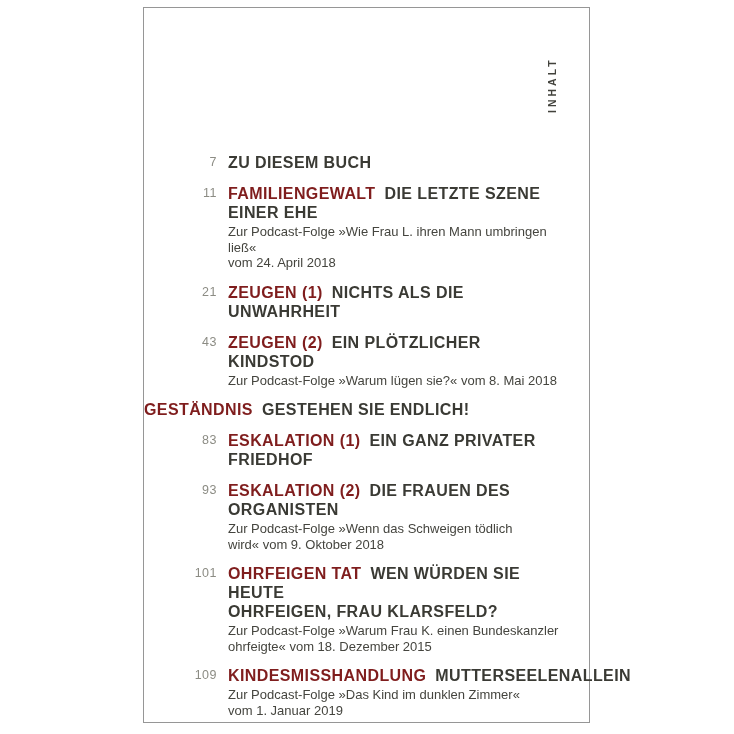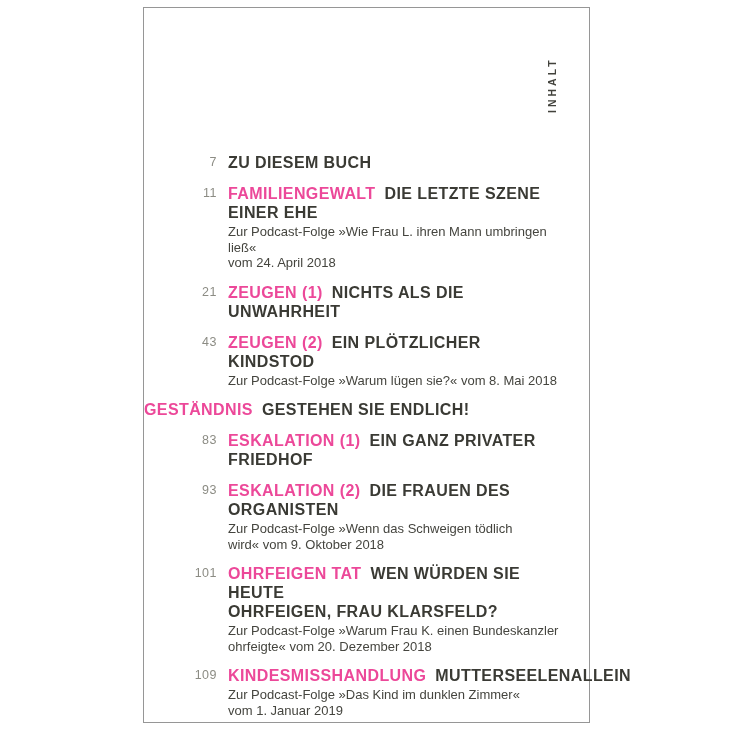--- a/index.html
+++ b/index.html
@@ -64,21 +64,21 @@
     max-width: 340px;
   }
   .heading {
     font-size: 16px;
     line-height: 19px;
     font-weight: 700;
     letter-spacing: 0.4px;
     color: #3e3e38;
   }
   .cat {
-    color: #ec4899;
+    color: #7f1d1d;
     margin-right: 9px;
     white-space: pre-line;
   }
   .cat:empty { margin-right: 0; }
   .title {
     color: #3a3a34;
     white-space: pre-line;
   }
   .note {
     margin-top: 2px;
@@ -151,21 +151,21 @@
 wird« vom 9. Oktober 2018</div>
     </div>
   </div>
 
   <div class="entry">
     <div class="num">101</div>
     <div class="entry-body">
       <div class="heading"><span class="cat">OHRFEIGEN TAT</span><span class="title">WEN WÜRDEN SIE HEUTE
 OHRFEIGEN, FRAU KLARSFELD?</span></div>
       <div class="note">Zur Podcast-Folge »Warum Frau K. einen Bundeskanzler
-ohrfeigte« vom 20. Dezember 2018</div>
+ohrfeigte« vom 18. Dezember 2015</div>
     </div>
   </div>
 
   <div class="entry">
     <div class="num">109</div>
     <div class="entry-body">
       <div class="heading"><span class="cat">KINDESMISSHANDLUNG</span><span class="title">MUTTERSEELENALLEIN</span></div>
       <div class="note">Zur Podcast-Folge »Das Kind im dunklen Zimmer«
 vom 1. Januar 2019</div>
     </div>

